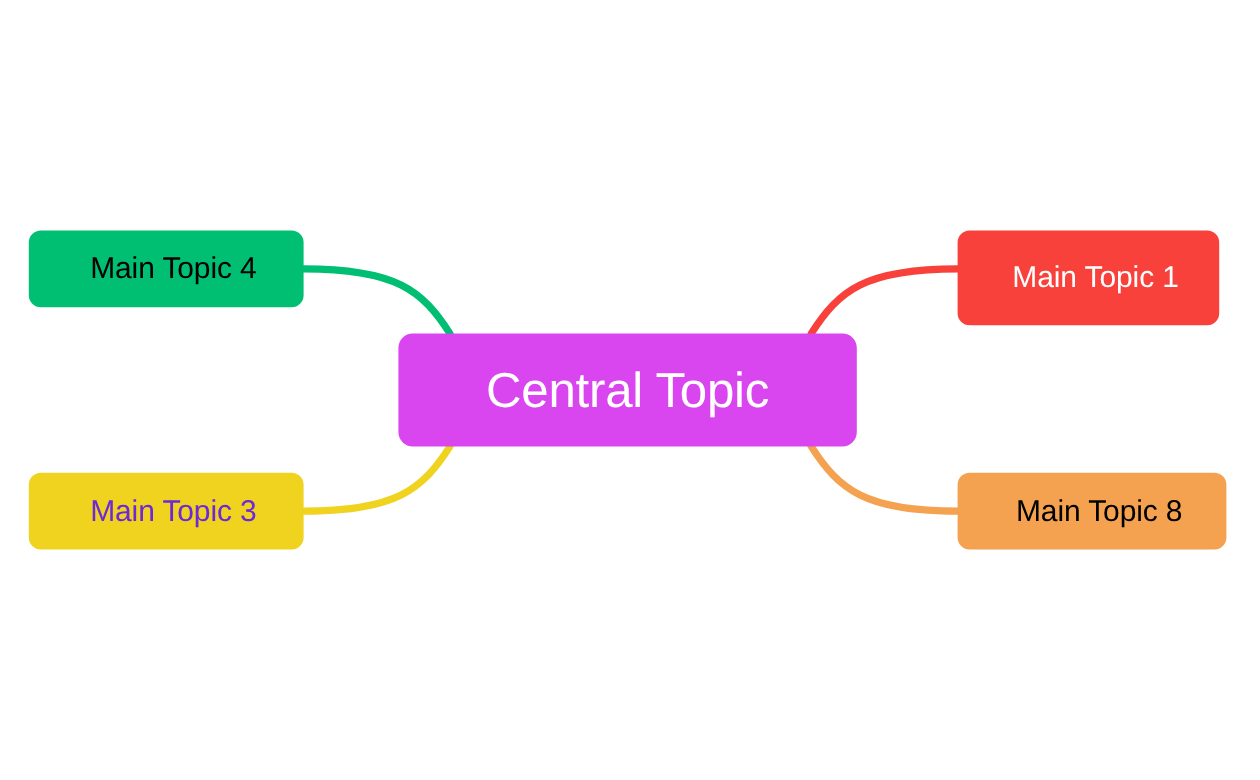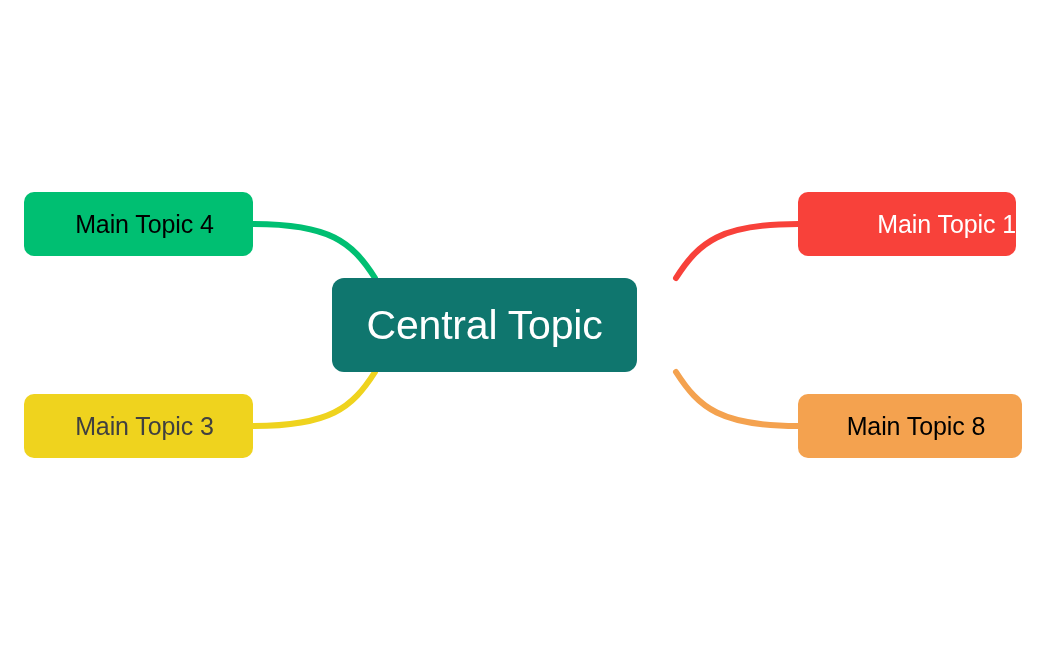--- a/index.html
+++ b/index.html
@@ -40,23 +40,23 @@
   }
   .node-label {
     display: block;
     line-height: 1;
   }
 
   
   #central-node {
     left: 332px;
     top: 278px;
-    width: 305px;
+    width: 382px;
     height: 94px;
-    background: #0f766e;
+    background: #d946ef;
     border-radius: 12px;
   }
   #central-node .node-label {
     color: #ffffff;
     font-size: 41px;
     letter-spacing: -0.2px;
   }
 
   
   .branch .node-label {
@@ -74,29 +74,28 @@
   }
   #node-topic-4 .node-label { color: #000000; }
 
   #node-topic-3 {
     left: 24px;
     top: 394px;
     width: 229px;
     height: 64px;
     background: #efd31e;
   }
-  #node-topic-3 .node-label { color: #404040; }
+  #node-topic-3 .node-label { color: #6d28d9; }
 
   #node-topic-1 {
     left: 798px;
     top: 192px;
     width: 218px;
-    height: 64px;
+    height: 79px;
     background: #f8413a;
-    justify-content: flex-end;
   }
   #node-topic-1 .node-label { color: #ffffff; }
 
   #node-topic-2 {
     left: 798px;
     top: 394px;
     width: 224px;
     height: 64px;
     background: #f4a24f;
   }

